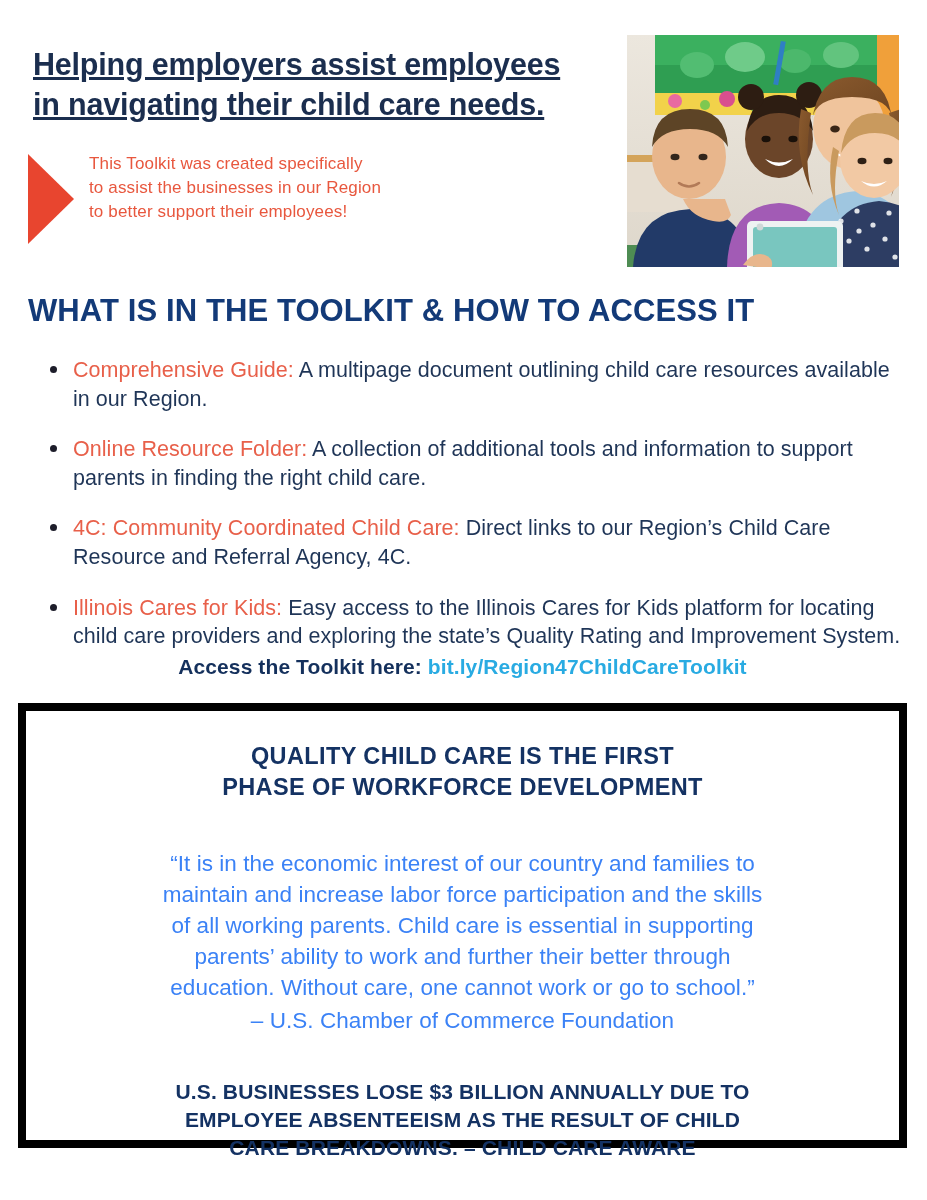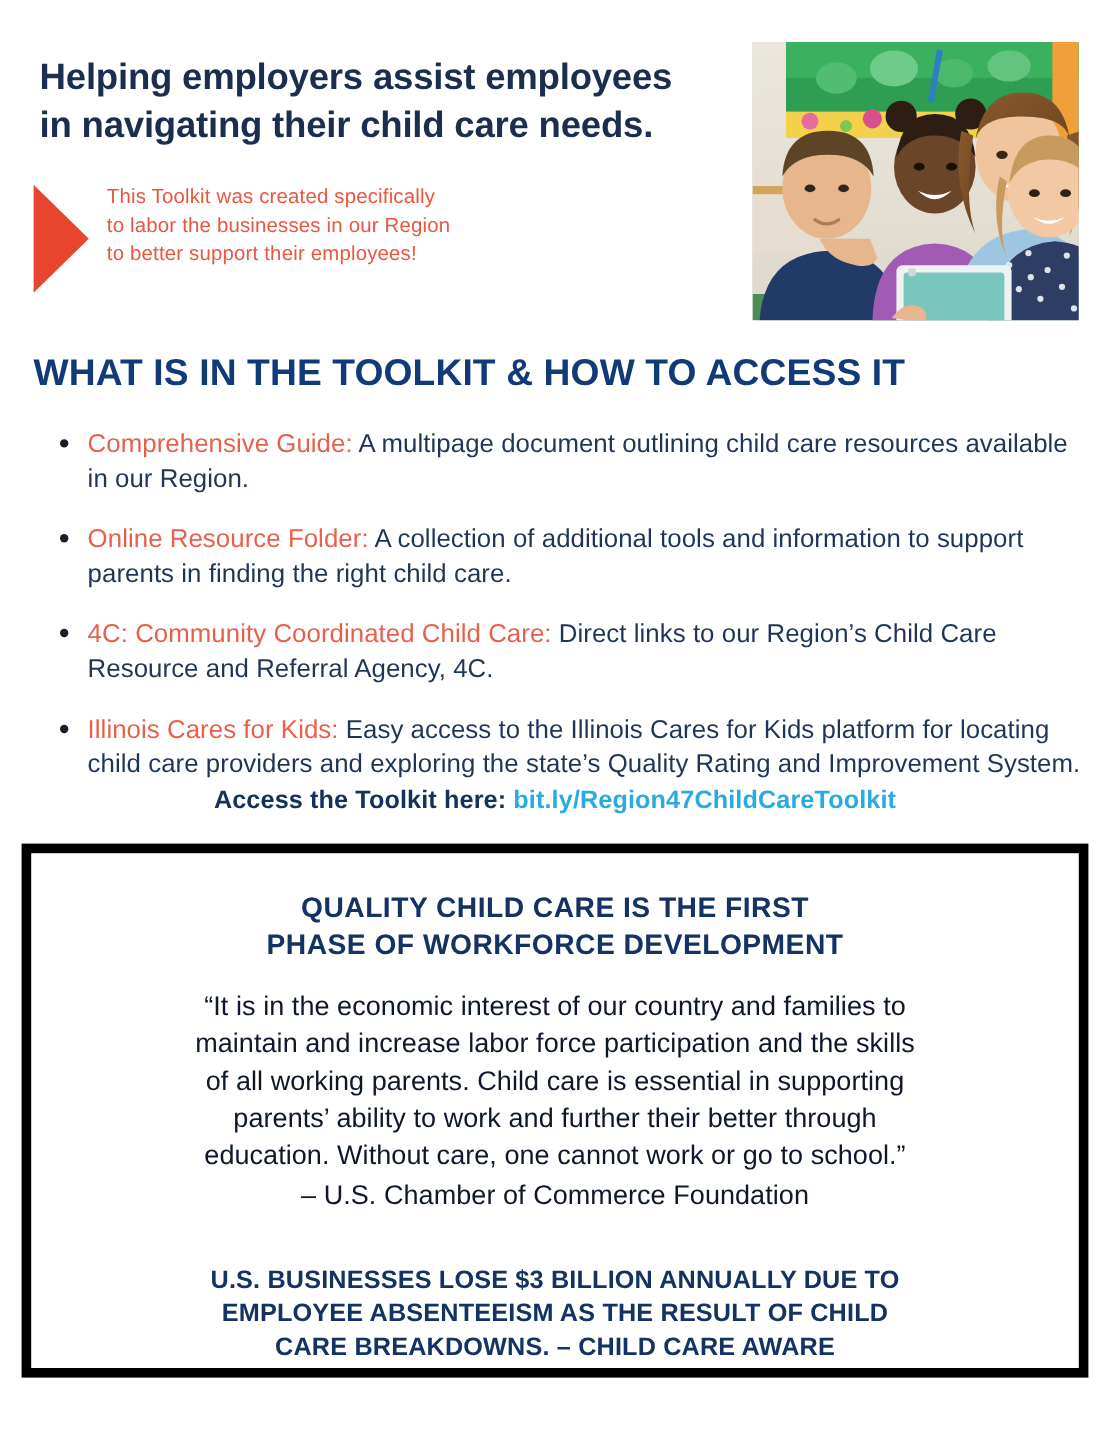--- a/index.html
+++ b/index.html
@@ -35,20 +35,21 @@
   .headline {
     position: absolute;
     left: 33px;
     top: 44px;
     width: 590px;
     font-size: 30.5px;
     font-weight: bold;
     line-height: 1.32;
     letter-spacing: -0.2px;
     color: #1b2e4f;
+    text-decoration: underline;
   }
   .headline .hl-line { display: block; }
 
   .callout {
     position: absolute;
     left: 28px;
     top: 150px;
     width: 600px;
     display: flex;
     align-items: flex-start;
@@ -159,25 +160,25 @@
     text-align: center;
     font-size: 23.5px;
     font-weight: bold;
     line-height: 1.33;
     letter-spacing: 0.4px;
     color: #143263;
   }
   .quote-title .qt-line { display: block; }
 
   .quote-body {
-    margin-top: 19px;
+    margin-top: 44px;
     text-align: center;
     font-size: 22.5px;
     line-height: 1.38;
-    color: #0f172a;
+    color: #3b82f6;
     letter-spacing: 0.05px;
     padding: 0 18px;
   }
   .quote-body .qb-line { display: block; }
   .quote-attrib {
     display: block;
     margin-top: 2px;
   }
 
   .quote-stat {
@@ -201,21 +202,21 @@
 
     <div class="headline">
       <span class="hl-line">Helping employers assist employees</span>
       <span class="hl-line">in navigating their child care needs.</span>
     </div>
 
     <div class="callout">
       <div class="callout-arrow"></div>
       <div class="callout-text">
         <span class="co-line">This Toolkit was created specifically</span>
-        <span class="co-line">to labor the businesses in our Region</span>
+        <span class="co-line">to assist the businesses in our Region</span>
         <span class="co-line">to better support their employees!</span>
       </div>
     </div>
 
     <div class="photo">
       <svg width="272" height="232" viewBox="0 0 272 232" xmlns="http://www.w3.org/2000/svg" aria-hidden="true">
         <defs>
           <linearGradient id="wallg" x1="0" y1="0" x2="0" y2="1">
             <stop offset="0" stop-color="#ece7de"></stop>
             <stop offset="1" stop-color="#ded7cb"></stop>

